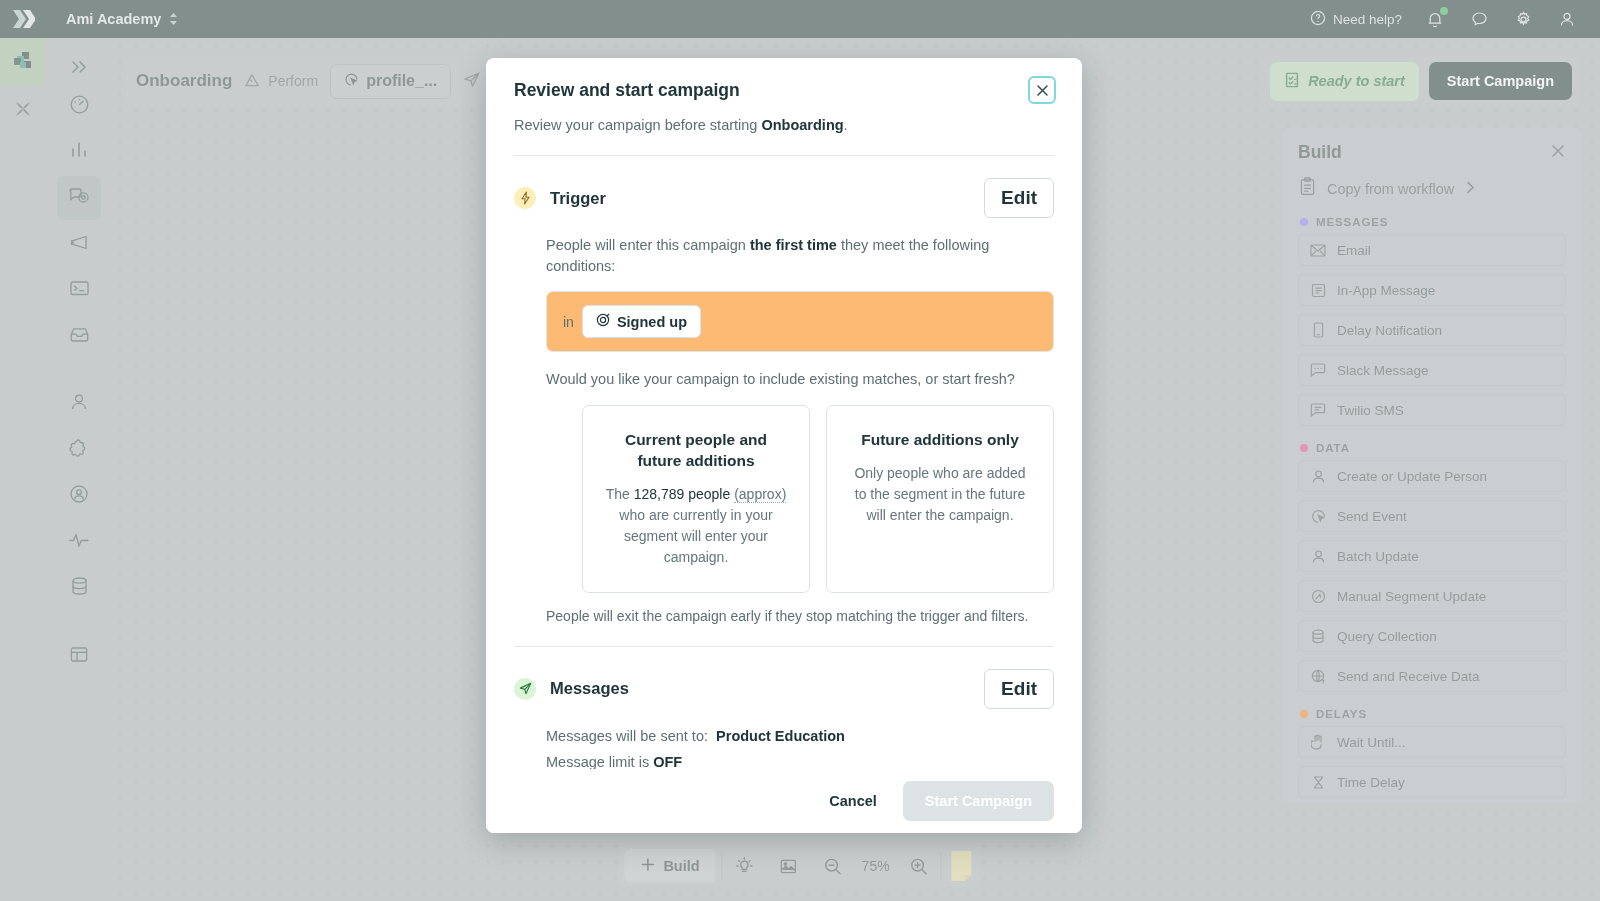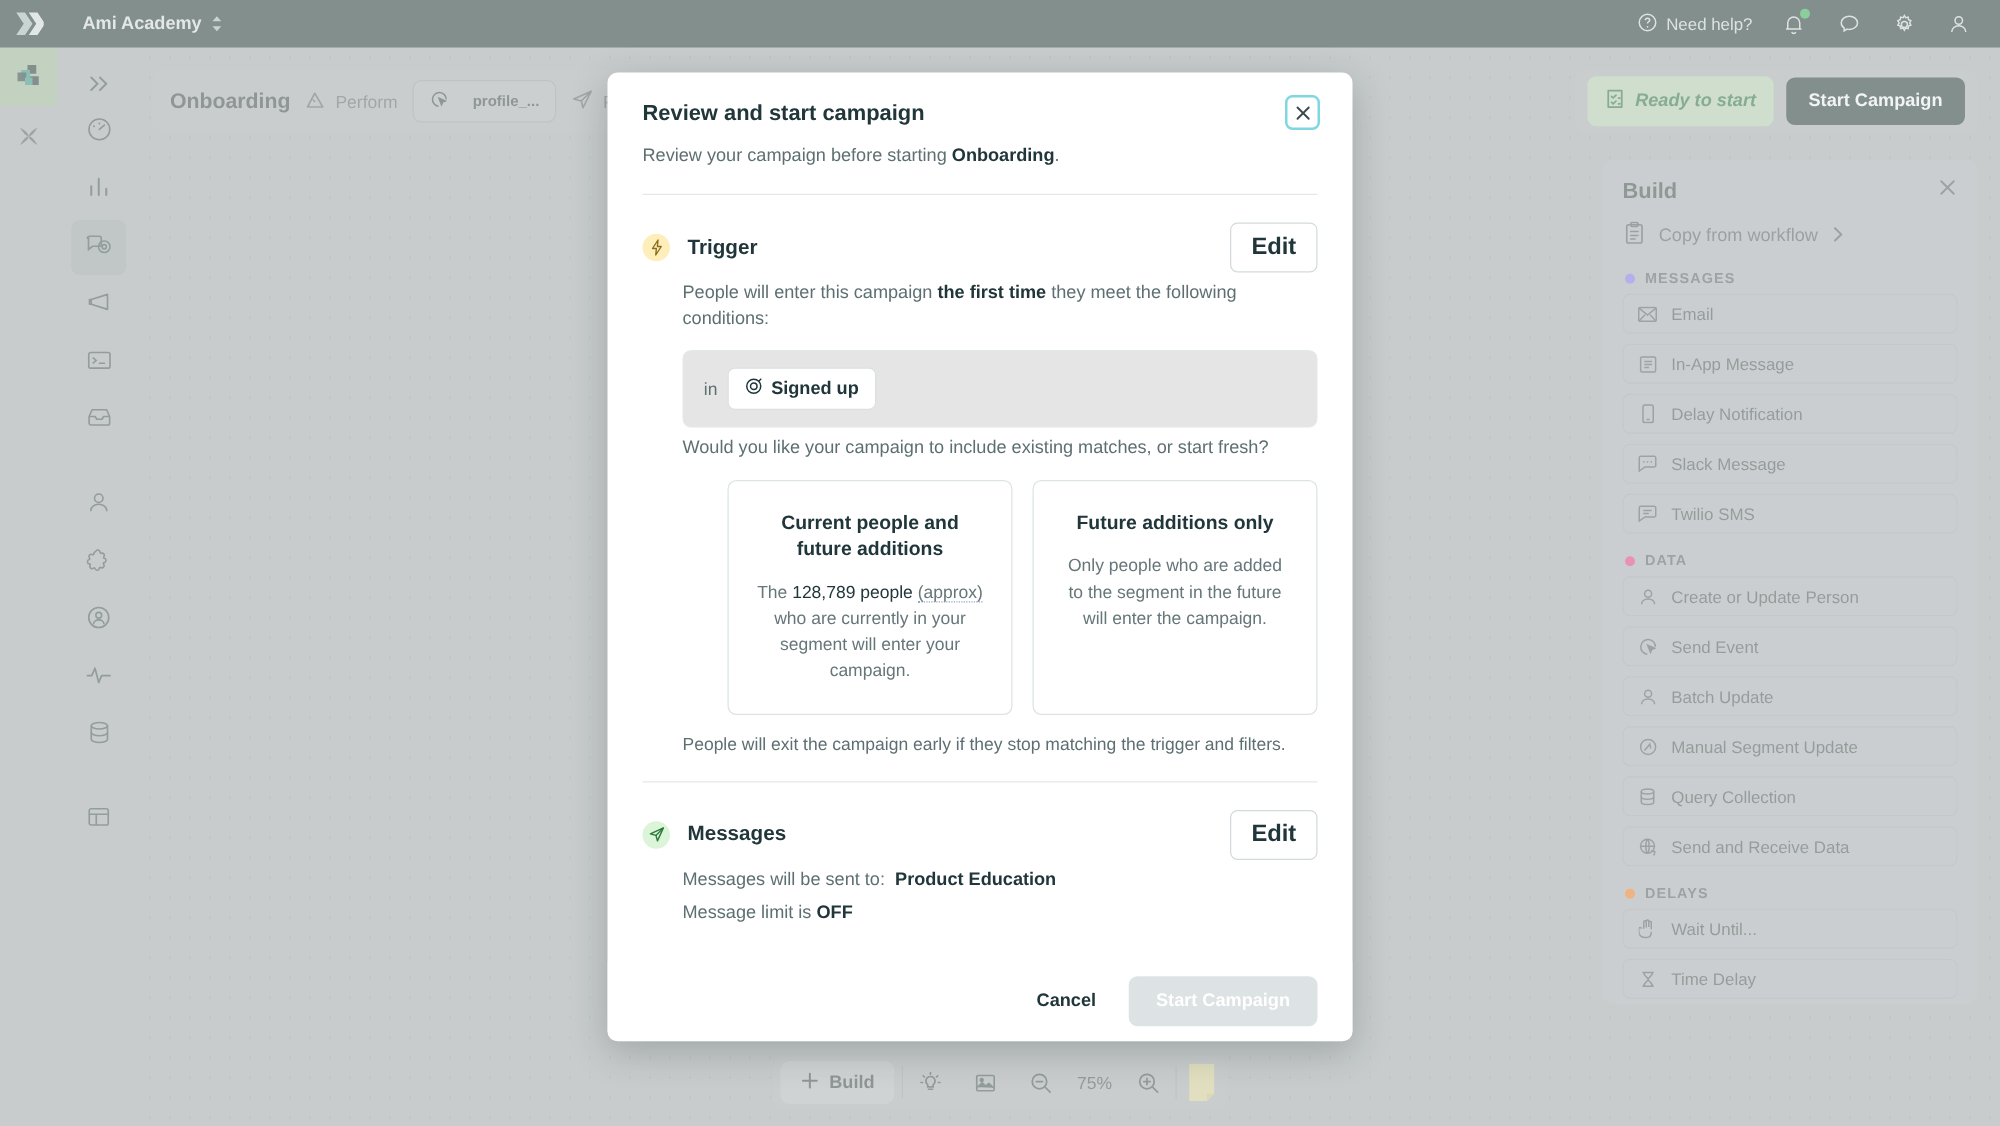--- a/index.html
+++ b/index.html
@@ -77,23 +77,23 @@
   
   .wf-header {
     position: absolute; top: 56px; left: 122px; height: 50px;
     display: flex; align-items: center; gap: 12px;
     background: #9ea5a7; border-radius: 8px; padding: 0 14px;
     z-index: 3;
   }
   .wf-title { font-size: 17px; font-weight: 700; color: #33423f; }
   .wf-chip-plain { display: flex; align-items: center; gap: 7px; font-size: 14px; color: #53605e; }
   .wf-chip {
-    display: flex; align-items: center; gap: 19px;
+    display: flex; align-items: center; gap: 7px;
     border: 1px solid #8a9395; border-radius: 7px;
-    padding: 7px 13px; font-size: 12px; font-weight: 700; color: #33423f;
+    padding: 7px 13px; font-size: 16px; font-weight: 700; color: #33423f;
     background: #a1a8aa;
   }
 
   .hdr-right {
     position: absolute; top: 56px; right: 18px; height: 50px;
     display: flex; align-items: center; gap: 10px;
     background: #9ea5a7; border-radius: 8px; padding: 0 10px; z-index: 3;
   }
   .ready-pill {
     display: flex; align-items: center; gap: 8px;
@@ -180,25 +180,25 @@
     width: 22px; height: 22px; border-radius: 50%;
     display: flex; align-items: center; justify-content: center; margin-right: 14px; flex: none;
   }
   .sec-title { font-size: 16.5px; font-weight: 700; color: #21363a; }
   .edit-btn {
     margin-left: auto; border: 1px solid #d3dadc; background: #fff;
     border-radius: 6px; padding: 8px 16px; font-size: 19px; font-weight: 700;
     color: #21363a; font-family: "Liberation Sans", sans-serif; cursor: pointer;
   }
   .sec-body { padding-left: 32px; }
-  .para { font-size: 14.5px; color: #5e6f72; margin-top: 6px; line-height: 1.45; }
+  .para { font-size: 14.5px; color: #5e6f72; margin-top: 17px; line-height: 1.45; }
   .para b { color: #21363a; font-weight: 700; }
   .trigger-box {
     margin-top: 14px; border: 1px solid #e2e7e9; border-radius: 7px;
-    background: #e5e5e5; padding: 13px 16px; display: flex; align-items: center; gap: 8px;
+    background: #fdba74; padding: 13px 16px; display: flex; align-items: center; gap: 8px;
   }
   .trigger-box .in-lbl { font-size: 14px; color: #5e6f72; }
   .seg-chip {
     display: flex; align-items: center; gap: 7px;
     background: #fff; border: 1px solid #dbe1e3; border-radius: 6px;
     padding: 7px 13px; font-size: 14.5px; font-weight: 700; color: #21363a; cursor: pointer;
   }
   .choice-row { display: flex; gap: 16px; margin-top: 15px; margin-left: 36px; }
   .choice {
     flex: 1; border: 1px solid #dde3e5; border-radius: 7px;

